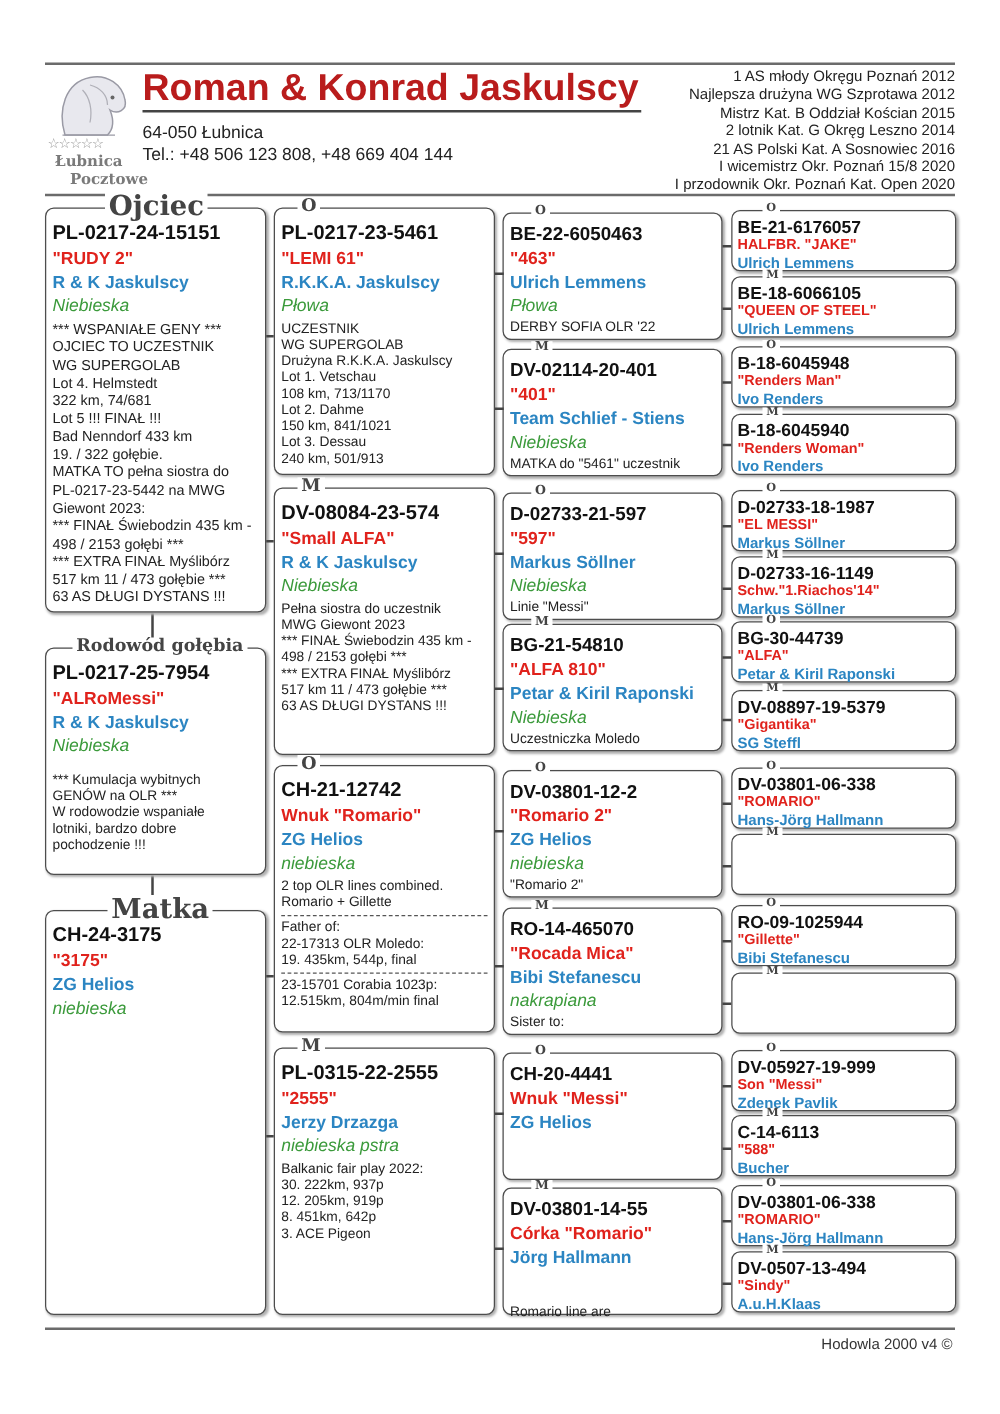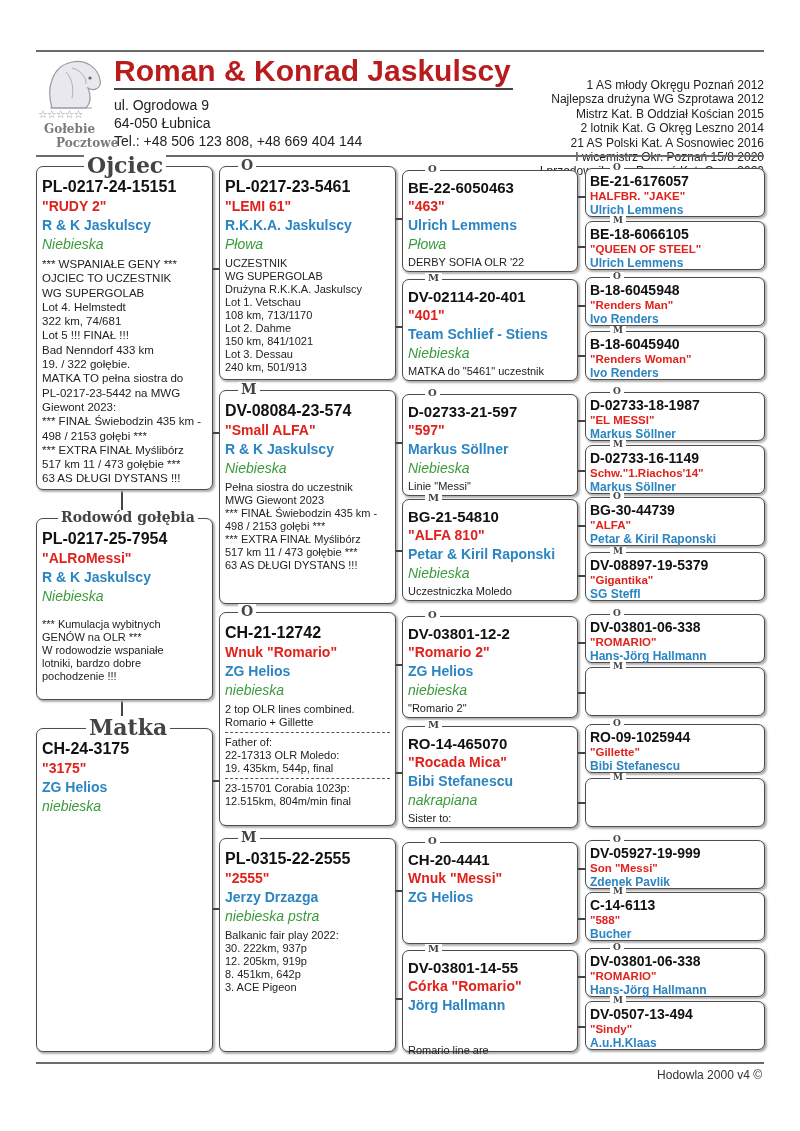--- a/index.html
+++ b/index.html
@@ -7,21 +7,21 @@
   .hr { position: absolute; left: 36px; width: 728px; height: 2px; background: #6b6b6b; }
   
   .logo { position: absolute; left: 36px; top: 58px; width: 74px; height: 92px; }
   .logo .bird { position: absolute; left: 6px; top: 0; width: 64px; height: 52px; }
   .logo .stars { position: absolute; left: 2px; top: 50px; font-size: 11px; color: #9a9a9a; letter-spacing: -1px; font-family: "DejaVu Sans", sans-serif; }
   .logo .l1, .logo .l2 { position: absolute; font-family: "DejaVu Serif", serif; font-weight: bold; color: #7a7a7a; font-size: 12px; }
   .logo .l1 { left: 8px; top: 64px; }
   .logo .l2 { left: 0px; top: 78px; margin-left: 20px; }
   .title { position: absolute; left: 114px; top: 54px; font-size: 30px; font-weight: bold; color: #b91c1c; border-bottom: 2px solid #444; line-height: 34px; padding-right: 2px; }
   .addr { position: absolute; left: 114px; top: 96px; font-size: 14px; line-height: 18px; color: #222; }
-  .awards { position: absolute; right: 36px; top: 54px; text-align: right; font-size: 12px; line-height: 14.4px; color: #222; margin-top: 24px; }
+  .awards { position: absolute; right: 36px; top: 54px; text-align: right; font-size: 12px; line-height: 14.4px; color: #222; }
   
   .box { position: absolute; border: 1.5px solid #4d4d4d; border-radius: 7px; background: #fff; box-shadow: 1.5px 1.5px 2px #b0b0b0; padding: 4px 5px 0 5px; box-sizing: border-box; overflow: hidden; }
   .legend { position: absolute; background: #fff; font-family: "DejaVu Serif", serif; font-weight: bold; color: #444; padding: 0 3px; line-height: 1; }
   .ring { font-weight: bold; color: #111; white-space: nowrap; }
   .name { font-weight: bold; color: #e0221c; white-space: nowrap; }
   .owner { font-weight: bold; color: #2b85c2; white-space: nowrap; }
   .color { font-style: italic; color: #3b9a3b; white-space: nowrap; }
   .note { color: #222; white-space: pre-line; }
   .dash { border-top: 1px dashed #555; margin: 3px 0; }
   
@@ -50,26 +50,25 @@
 
 <div class="hr" style="top:50px;"></div>
 <div class="logo">
   <svg class="bird" viewBox="0 0 64 52">
     <path d="M10 50 C4 30 10 8 30 4 C44 1 56 10 58 22 C60 30 52 34 46 30 C50 40 48 46 44 50 Z" fill="#e8e8ee" stroke="#9a9aa5" stroke-width="1.2"></path>
     <path d="M30 10 C38 12 44 18 44 26 M24 14 C30 20 32 30 30 40" fill="none" stroke="#b0b0b8" stroke-width="1"></path>
     <circle cx="48" cy="20" r="1.6" fill="#666"></circle>
     <line x1="8" y1="50" x2="50" y2="50" stroke="#9a9aa5" stroke-width="1"></line>
   </svg>
   <div class="stars">☆☆☆☆☆</div>
-  <div class="l1">Gołebie</div>
+  <div class="l1">Łubnica</div>
   <div class="l2">Pocztowe</div>
 </div>
 <div class="title">Roman &amp; Konrad Jaskulscy</div>
 <div class="addr">
-  <div>ul. Ogrodowa 9</div>
   <div>64-050 Łubnica</div>
   <div>Tel.: +48 506 123 808, +48 669 404 144</div>
 </div>
 <div class="awards">
   <div>1 AS młody Okręgu Poznań 2012</div>
   <div>Najlepsza drużyna WG Szprotawa 2012</div>
   <div>Mistrz Kat. B Oddział Kościan 2015</div>
   <div>2 lotnik Kat. G Okręg Leszno 2014</div>
   <div>21 AS Polski Kat. A Sosnowiec 2016</div>
   <div>I wicemistrz Okr. Poznań 15/8 2020</div>

